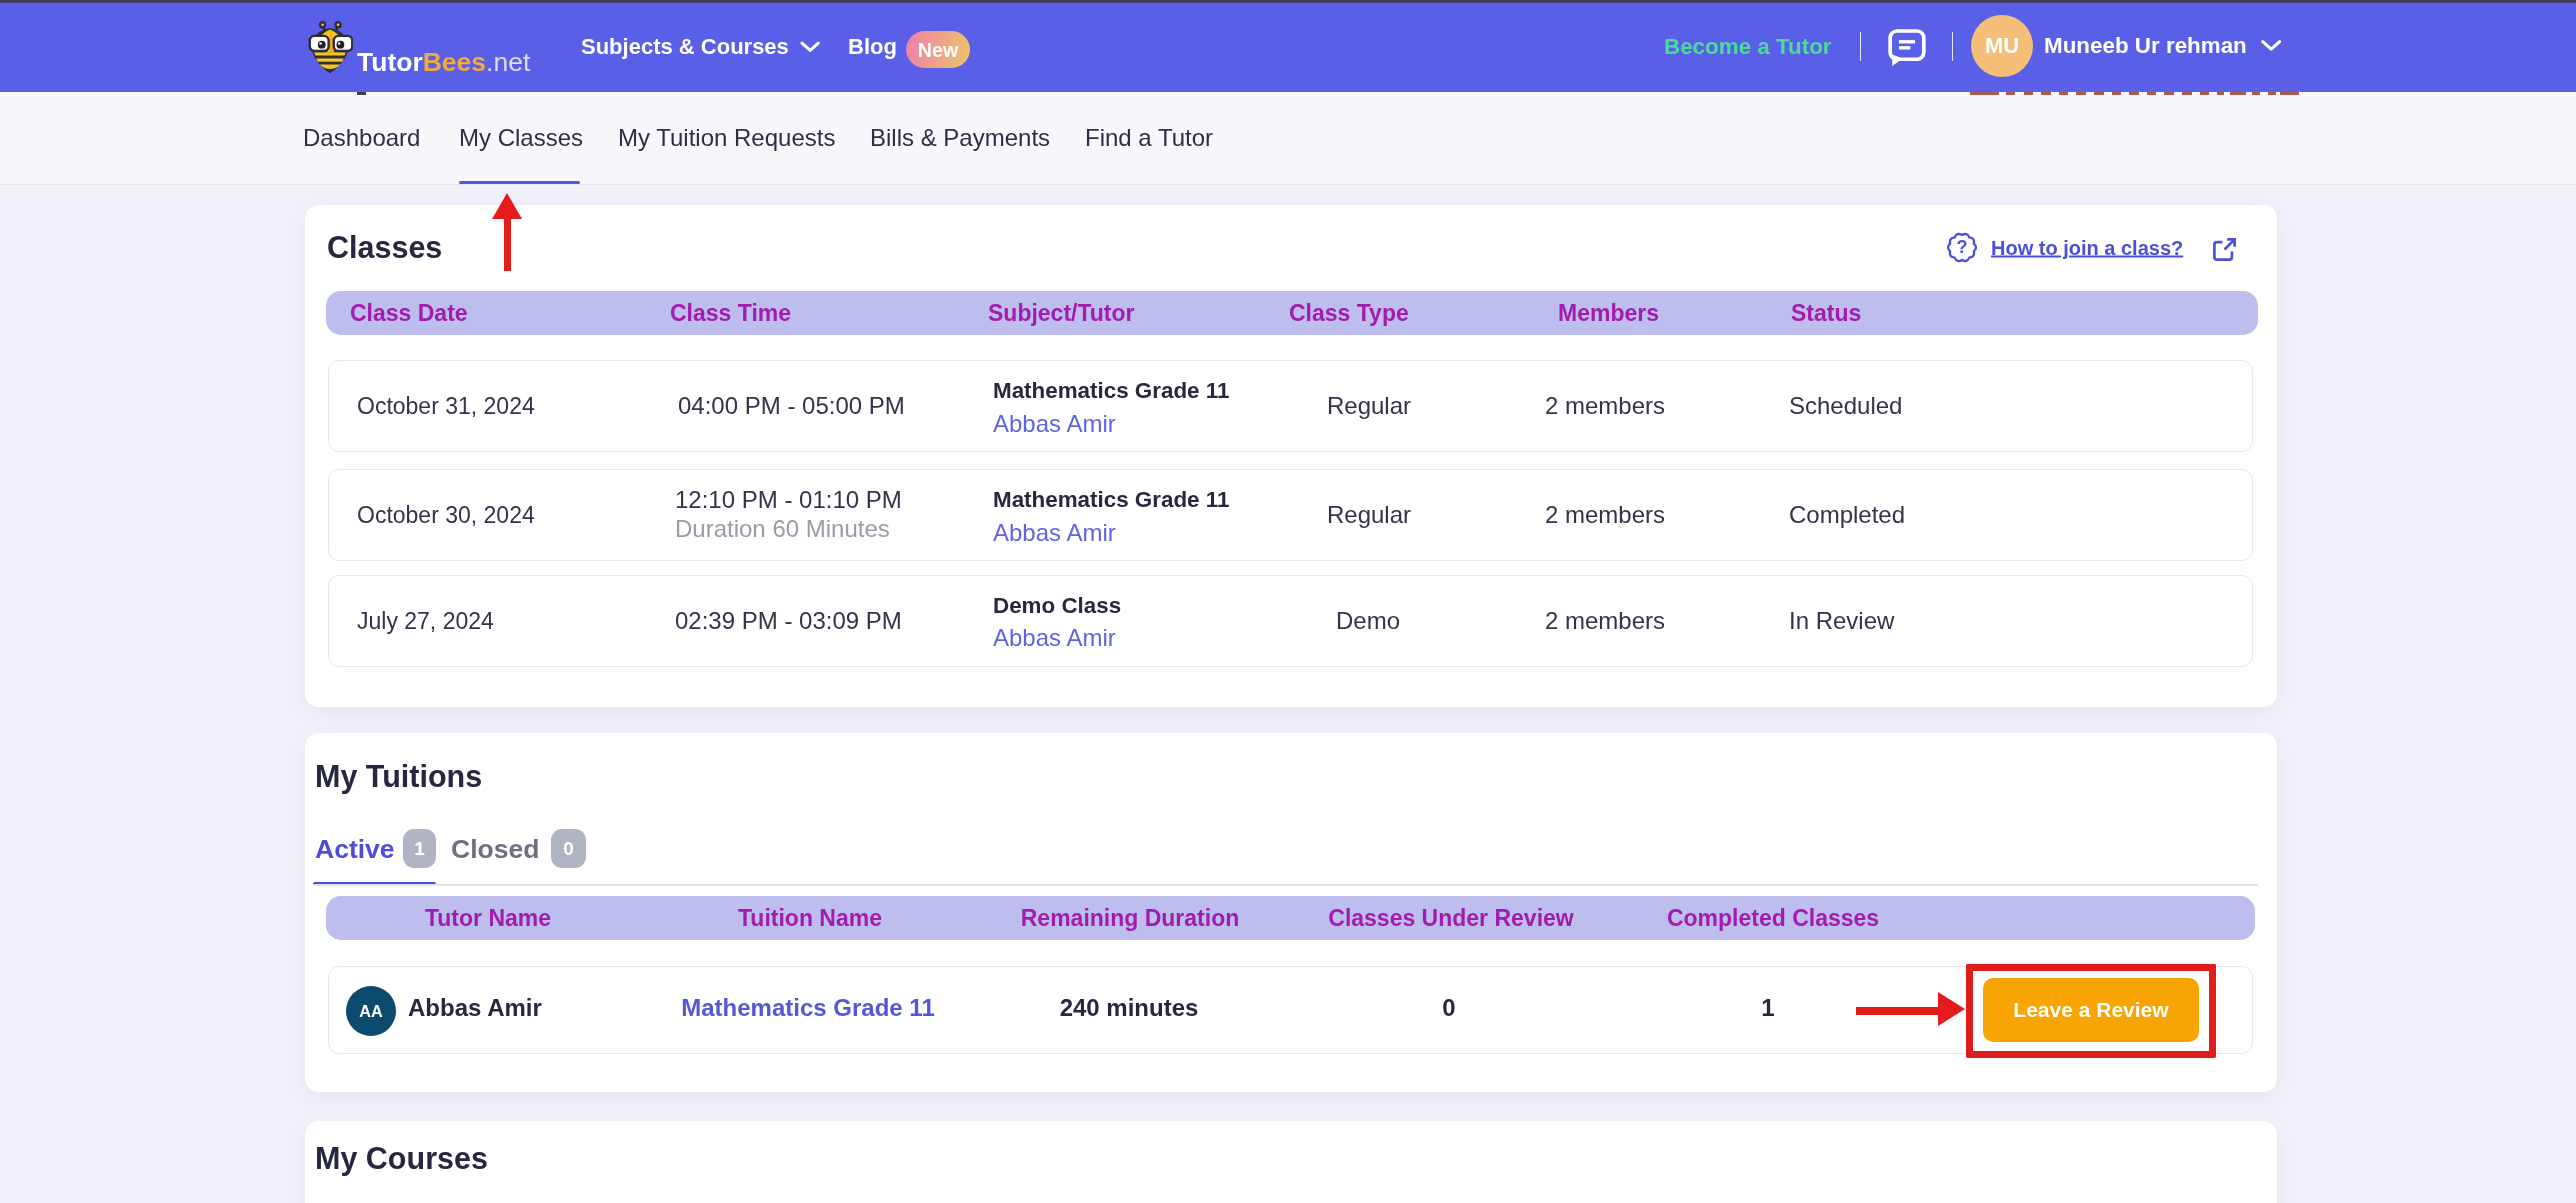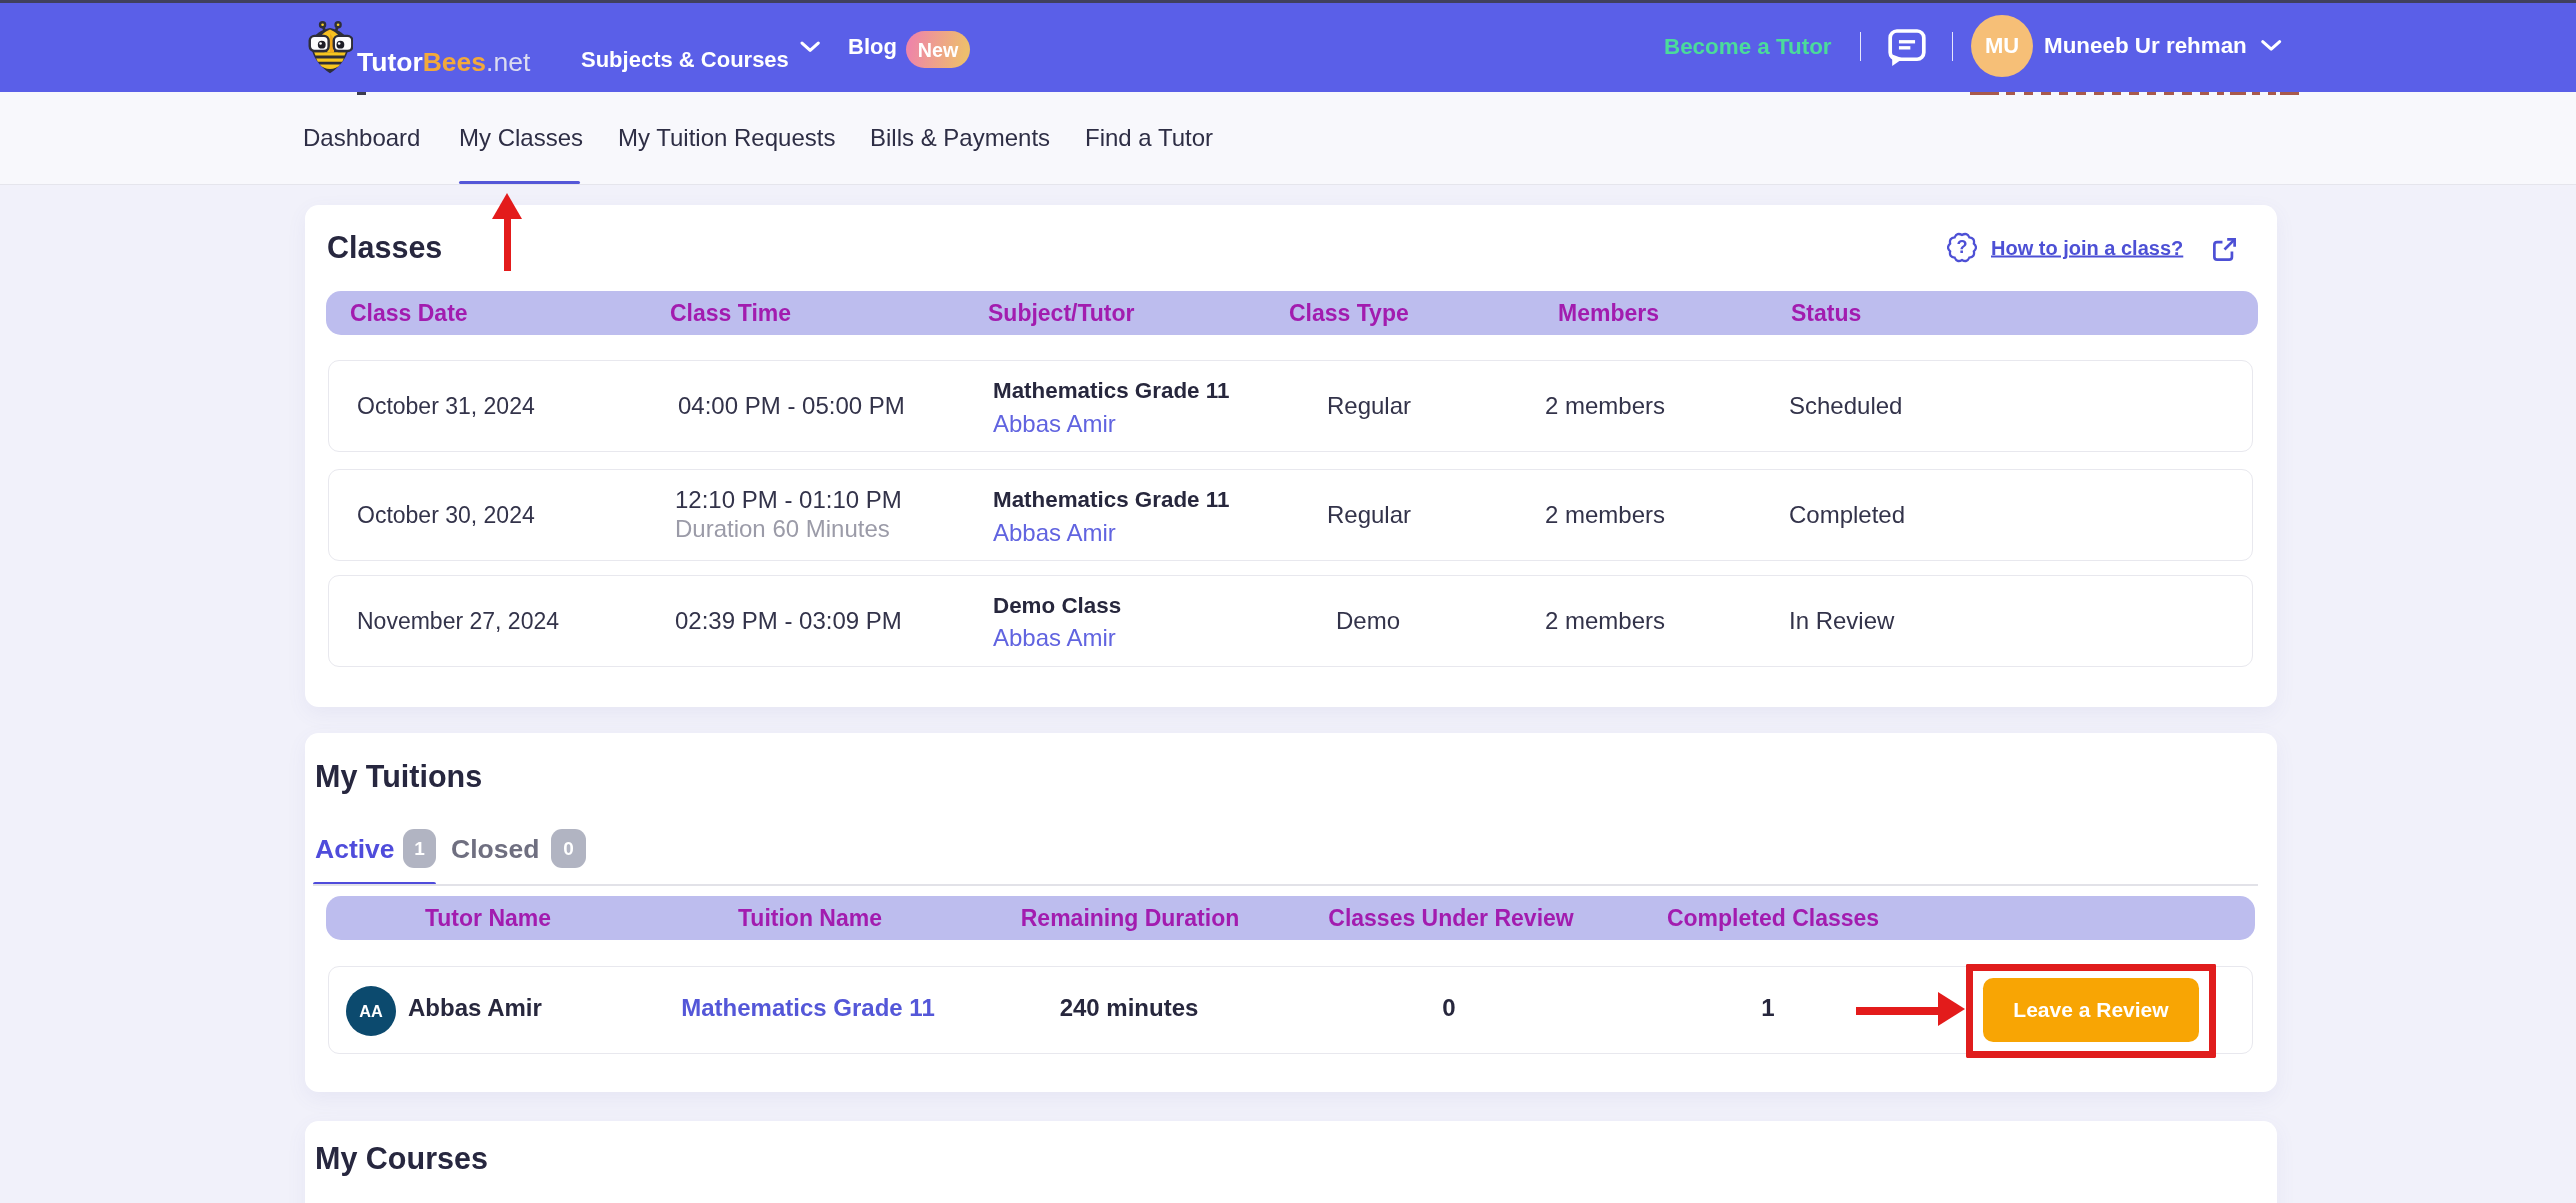--- a/index.html
+++ b/index.html
@@ -58,21 +58,21 @@
       <path d="M34 20 l6 8 v20 h-6 Z" fill="#f0a81c"></path>
 
       <rect x="4" y="23.5" width="28" height="22.5" rx="7" fill="#fdfdfd" stroke="#2e2e38" stroke-width="3.6"></rect>
       <rect x="39.6" y="23.5" width="27.4" height="22.5" rx="7" fill="#fdfdfd" stroke="#2e2e38" stroke-width="3.6"></rect>
       <circle cx="21.8" cy="36.5" r="5.8" fill="#1d1d26"></circle>
       <circle cx="20" cy="34.8" r="1.9" fill="#fff"></circle>
       <circle cx="49.4" cy="36.5" r="5.8" fill="#1d1d26"></circle>
       <circle cx="47.6" cy="34.8" r="1.9" fill="#fff"></circle>
     </svg>
     <div class="navtxt" style="left:357px; top:62px; transform:translateY(-50%); font-size:26.5px;">Tutor<span style="color:#f2a93b;">Bees</span><span style="color:#dcdcf0; font-weight:400;">.net</span></div>
-    <div class="navtxt cy" style="left:581px; top:47px;margin-top:13px;">Subjects &amp; Courses</div>
+    <div class="navtxt cy" style="left:581px; top:47px;">Subjects &amp; Courses</div>
     <svg class="abs" style="left:800px; top:41px;" width="20.3" height="12.2" viewBox="0 0 30 18">
       <polyline points="3,3 15,14 27,3" fill="none" stroke="#fff" stroke-width="4.5" stroke-linecap="round" stroke-linejoin="round"></polyline>
     </svg>
     <div class="navtxt cy" style="left:848px; top:47px;">Blog</div>
     <div class="abs" style="left:906px; top:31px; width:64px; height:37px; border-radius:19px; background:linear-gradient(100deg,#ee86a7 10%,#edbe6d 90%);">
       <div class="navtxt cxy" style="left:50%; top:50%; position:absolute; font-size:19.7px;">New</div>
     </div>
     <div class="navtxt cy" style="left:1664px; top:47px; color:#4bdb9b; font-size:22.4px;">Become a Tutor</div>
     <div class="abs" style="left:1860px; top:32px; width:1.4px; height:28.5px; background:rgba(255,255,255,0.85);"></div>
     <svg class="abs" style="left:1888px; top:29px;" width="38" height="39" viewBox="0 0 56 58">
@@ -146,21 +146,21 @@
   <div class="ct cy" style="left:357px; top:515px; font-size:23px;">October 30, 2024</div>
   <div class="ct cy" style="left:675px; top:500px;">12:10 PM - 01:10 PM</div>
   <div class="ct gray cy" style="left:675px; top:509px;margin-top:20px;">Duration 60 Minutes</div>
   <div class="ct bold cy" style="left:993px; top:500px; font-size:22.4px;">Mathematics Grade 11</div>
   <div class="ct lnk cy" style="left:993px; top:533px;">Abbas Amir</div>
   <div class="ct center" style="left:1369px; top:515px;">Regular</div>
   <div class="ct center" style="left:1605px; top:515px;">2 members</div>
   <div class="ct cy" style="left:1789px; top:515px;">Completed</div>
 
   <div class="rowbox" style="top:575px; height:92px;"></div>
-  <div class="ct cy" style="left:357px; top:621px; font-size:23px;">November 27, 2024</div>
+  <div class="ct cy" style="left:357px; top:621px; font-size:23px;">July 27, 2024</div>
   <div class="ct cy" style="left:675px; top:621px;">02:39 PM - 03:09 PM</div>
   <div class="ct bold cy" style="left:993px; top:606px; font-size:22.4px;">Demo Class</div>
   <div class="ct lnk cy" style="left:993px; top:638px;">Abbas Amir</div>
   <div class="ct center" style="left:1368px; top:621px;">Demo</div>
   <div class="ct center" style="left:1605px; top:621px;">2 members</div>
   <div class="ct cy" style="left:1789px; top:621px;">In Review</div>
 
   <div class="card" style="top:733px; height:359px;"></div>
   <div class="h1" style="left:315px; top:759px;">My Tuitions</div>
 

